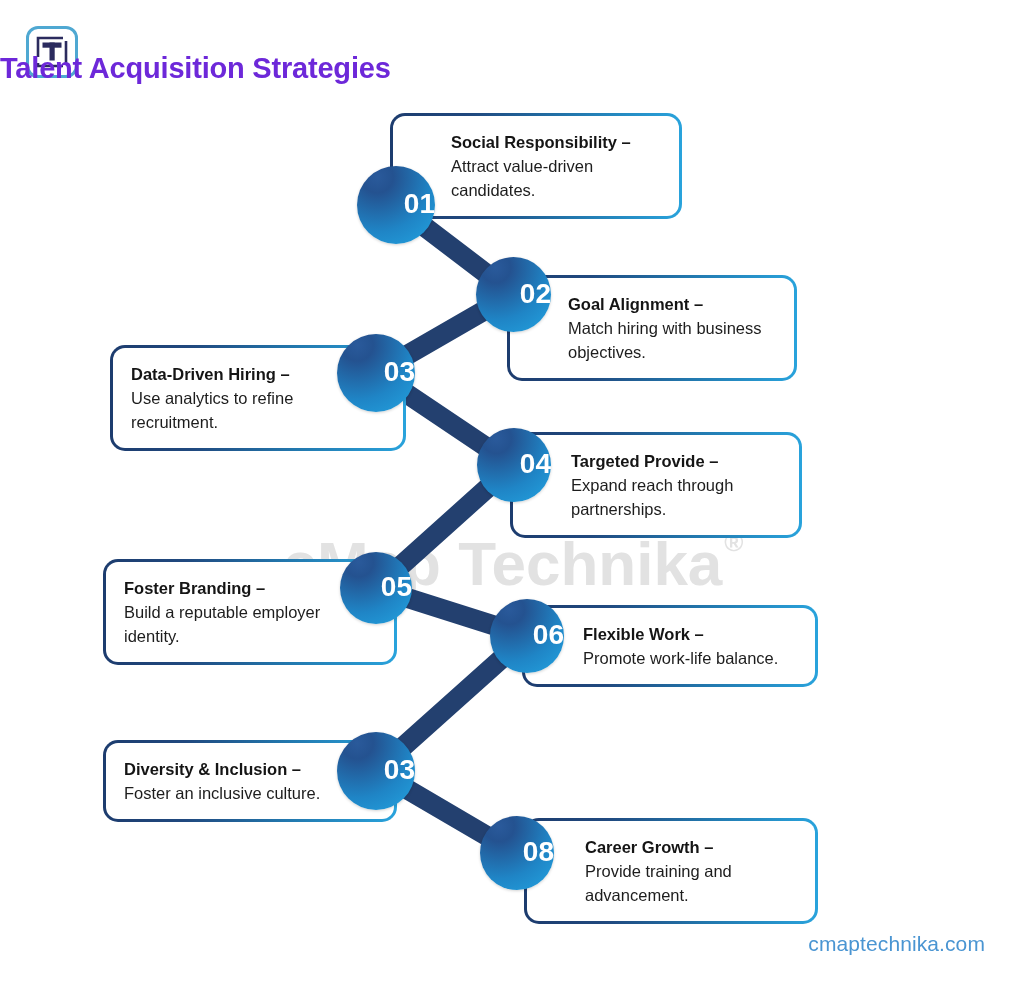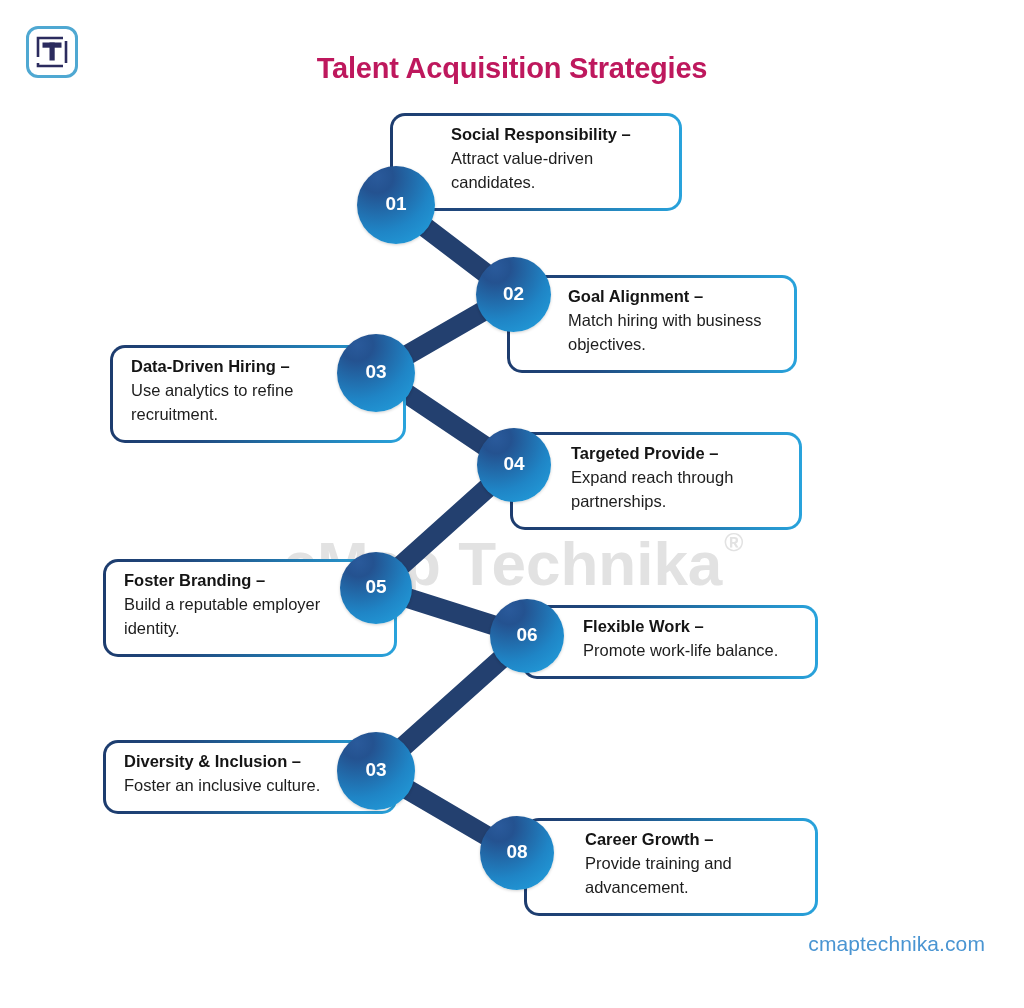--- a/index.html
+++ b/index.html
@@ -31,24 +31,24 @@
     background: #ffffff;
   }
   #logo svg { display:block; }
 
   
   #title {
     position: absolute;
     left: 0;
     top: 52px;
     width: 1024px;
-    text-align: center;
+    text-align: left;
     font-size: 29px;
     font-weight: bold;
-    color: #be185d;
+    color: #6d28d9;
     letter-spacing: -0.2px;
   }
 
   
   #watermark {
     position: absolute;
     left: 0;
     top: 528px;
     width: 1024px;
     text-align: center;
@@ -75,21 +75,21 @@
     width: 1024px; height: 1008px;
     pointer-events: none;
   }
 
   
   .card {
     position: absolute;
     box-sizing: border-box;
     background: #ffffff;
     border-radius: 15px;
-    padding: 6px 18px 14px 18px;
+    padding: 14px 18px 14px 18px;
     border: 3px solid transparent;
     background-image:
       linear-gradient(#ffffff, #ffffff),
       linear-gradient(90deg, #1d3c6e 0%, #20497f 28%, #2277ad 62%, #29a3dc 100%);
     background-origin: border-box;
     background-clip: padding-box, border-box;
   }
   .card-title {
     font-size: 16.5px;
     font-weight: bold;
@@ -107,23 +107,23 @@
   .card.pad-left { padding-left: 58px; }
   
   .card.pad-right { padding-right: 62px; }
 
   
   .node {
     position: absolute;
     border-radius: 50%;
     display: flex;
     align-items: center;
-    justify-content: center;
+    justify-content: flex-end;
     color: #ffffff;
-    font-size: 19px;
+    font-size: 28px;
     font-weight: bold;
     background: radial-gradient(circle at 26% 14%, #2a5a9b 0%, #245290 18%, #1f85c6 62%, #23a3e0 100%);
     box-shadow: 0 1px 3px rgba(0,0,0,0.18);
   }
   .node span { transform: translateY(-1px); }
 
   
   #footer-url {
     position: absolute;
     right: 39px;

